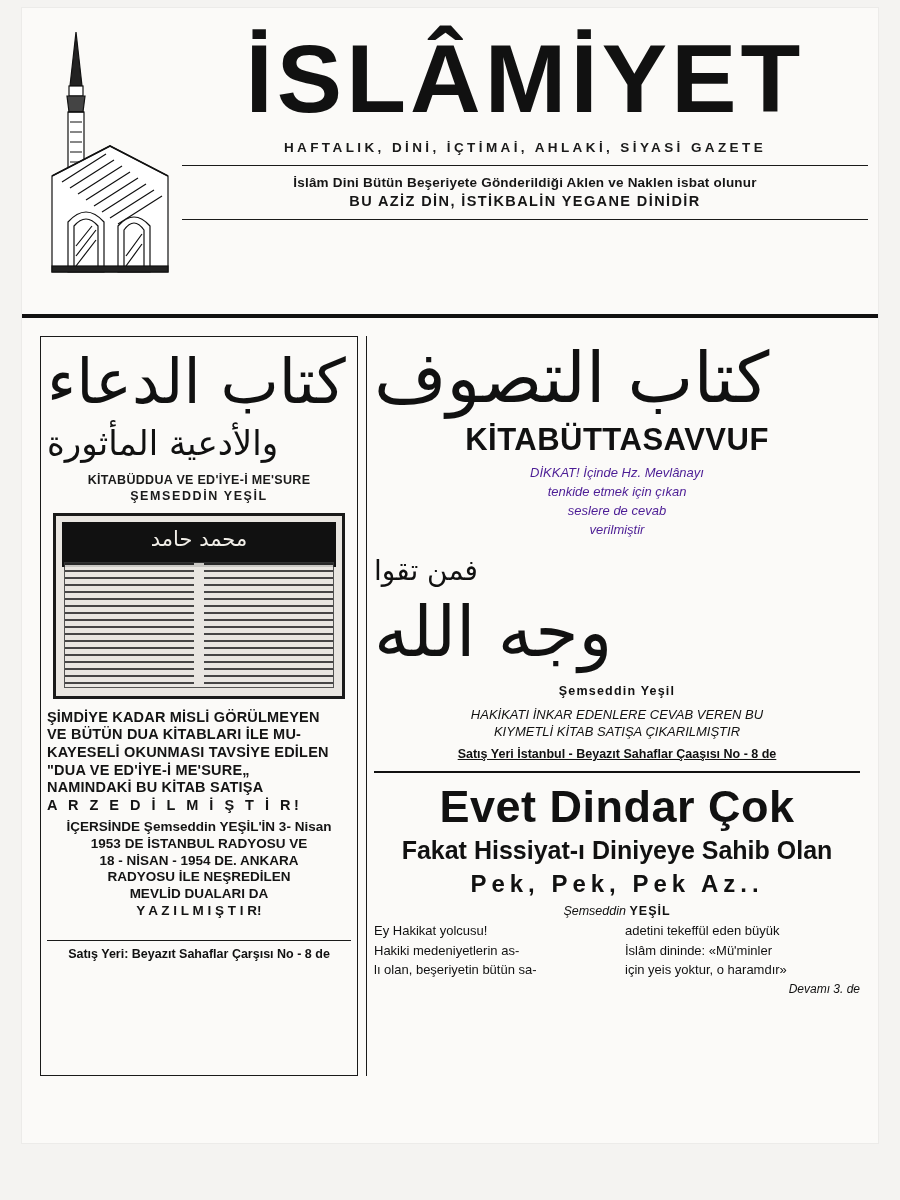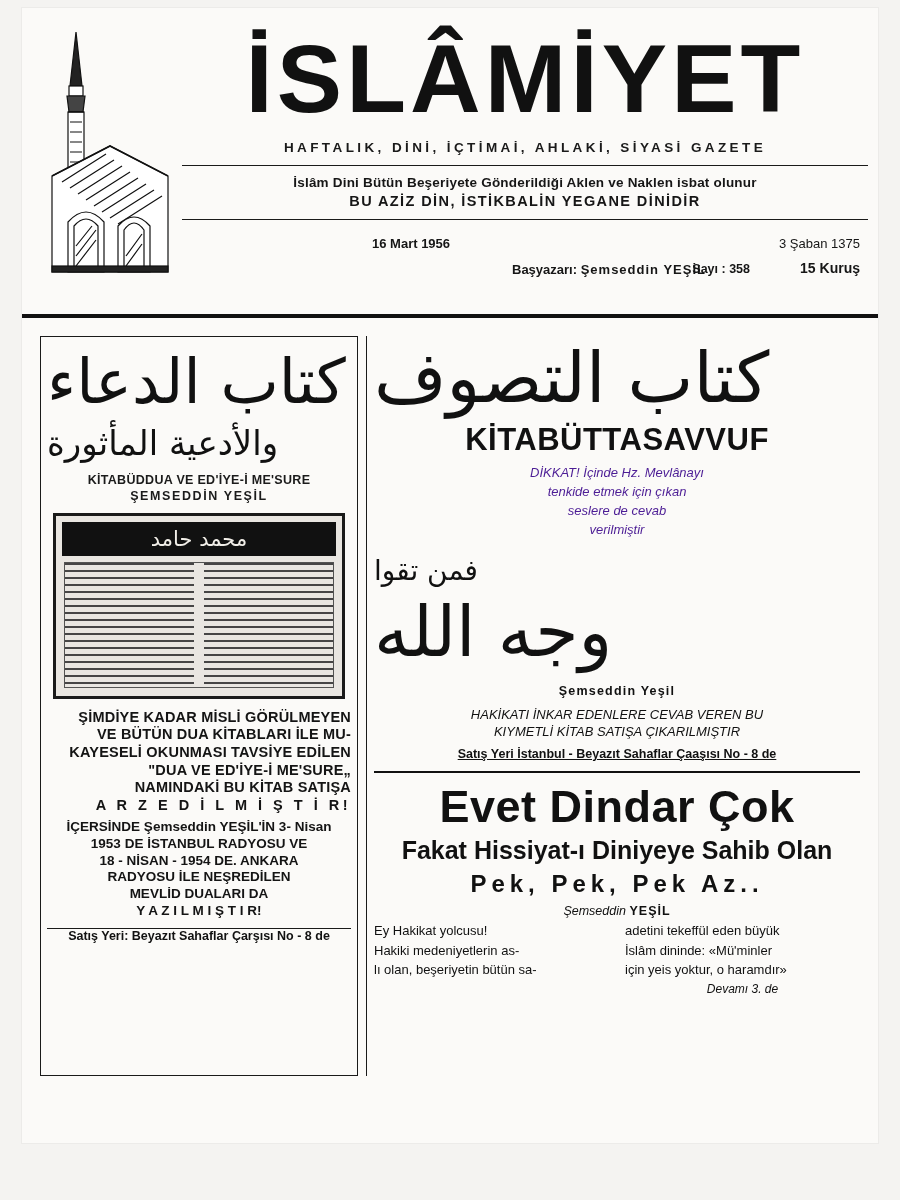--- a/index.html
+++ b/index.html
@@ -172,21 +172,21 @@
     margin: 10px 6px 0 6px;
     height: 180px;
     border: 3px solid #1a1a1a;
     background: #e9e6e1;
     position: relative;
     overflow: hidden;
   }
   .book-img .band {
     position: absolute;
     left: 6px; right: 6px; top: 6px;
-    height: 34px;
+    height: 45px;
     background: #111;
     color: #f2efe9;
     font-family: "DejaVu Sans", sans-serif;
     direction: rtl;
     text-align: center;
     font-size: 21px;
     line-height: 34px;
     letter-spacing: 1px;
   }
   .book-img .body {
@@ -206,39 +206,40 @@
     position: absolute;
     left: 50%;
     top: 0; bottom: 0;
     width: 10px;
     margin-left: -5px;
     background: #e9e6e1;
   }
 
   .ad-text {
     margin-top: 10px;
-    text-align: right;
+    text-align: left;
     font-size: 14.5px;
     font-weight: bold;
     line-height: 1.22;
     letter-spacing: 0.2px;
     color: #141414;
   }
   .ad-text .sp { letter-spacing: 3.5px; }
   .ad-text2 {
     margin-top: 4px;
     text-align: center;
     font-size: 13.5px;
     font-weight: bold;
     line-height: 1.25;
     color: #141414;
   }
   .sales-left {
-    margin-top: 8px;
+    margin-top: 20px;
     border-top: 1.2px solid #1a1a1a;
+    padding-top: 6px;
     text-align: center;
     font-size: 12.5px;
     font-weight: bold;
   }
 
   
   .kitab-title {
     text-align: center;
     font-size: 31px;
     font-weight: bold;
@@ -316,21 +317,21 @@
     margin-top: 4px;
   }
   .body-col {
     flex: 1;
     font-size: 13px;
     line-height: 1.35;
     text-align: justify;
   }
   .body-col p { margin: 0 0 2px 0; }
   .devami {
-    text-align: center;
+    text-align: right;
     font-style: italic;
     font-size: 12px;
   }
 </style>
 </head>
 <body>
 
 <div class="page">
   <div class="sheet">
 
@@ -366,33 +367,20 @@
       <div class="title-wrap">
         <div class="paper-title">İSLÂMİYET</div>
         <div class="subtitle-1">HAFTALIK,  DİNİ,  İÇTİMAİ,  AHLAKİ,  SİYASİ  GAZETE</div>
         <hr class="rule">
         <div class="slogan">
           <span>İslâm Dini Bütün Beşeriyete Gönderildiği Aklen ve Naklen isbat olunur</span>
           <span class="line2">BU AZİZ DİN, İSTİKBALİN YEGANE DİNİDİR</span>
         </div>
         <hr class="rule thin">
 
-        <div class="issueline">
-          <span class="date-greg">16 Mart 1956</span>
-          <span class="date-hijri">3 Şaban 1375</span>
-          <span class="writer">
-            <span>Başyazarı:</span>
-            <span class="nm">Şemseddin  YEŞİL</span>
-          </span>
-          <span class="issue-no">
-            <span>Sayı :</span>
-            <span>358</span>
-          </span>
-          <span class="price">15 Kuruş</span>
-        </div>
       </div>
     </div>
 
     <hr class="heavy-rule">
 
     <div class="columns">
 
       <div class="col-left">
         <div class="arabic ar-big">كتاب الدعاء</div>
         <div class="arabic ar-mid">والأدعية المأثورة</div>

